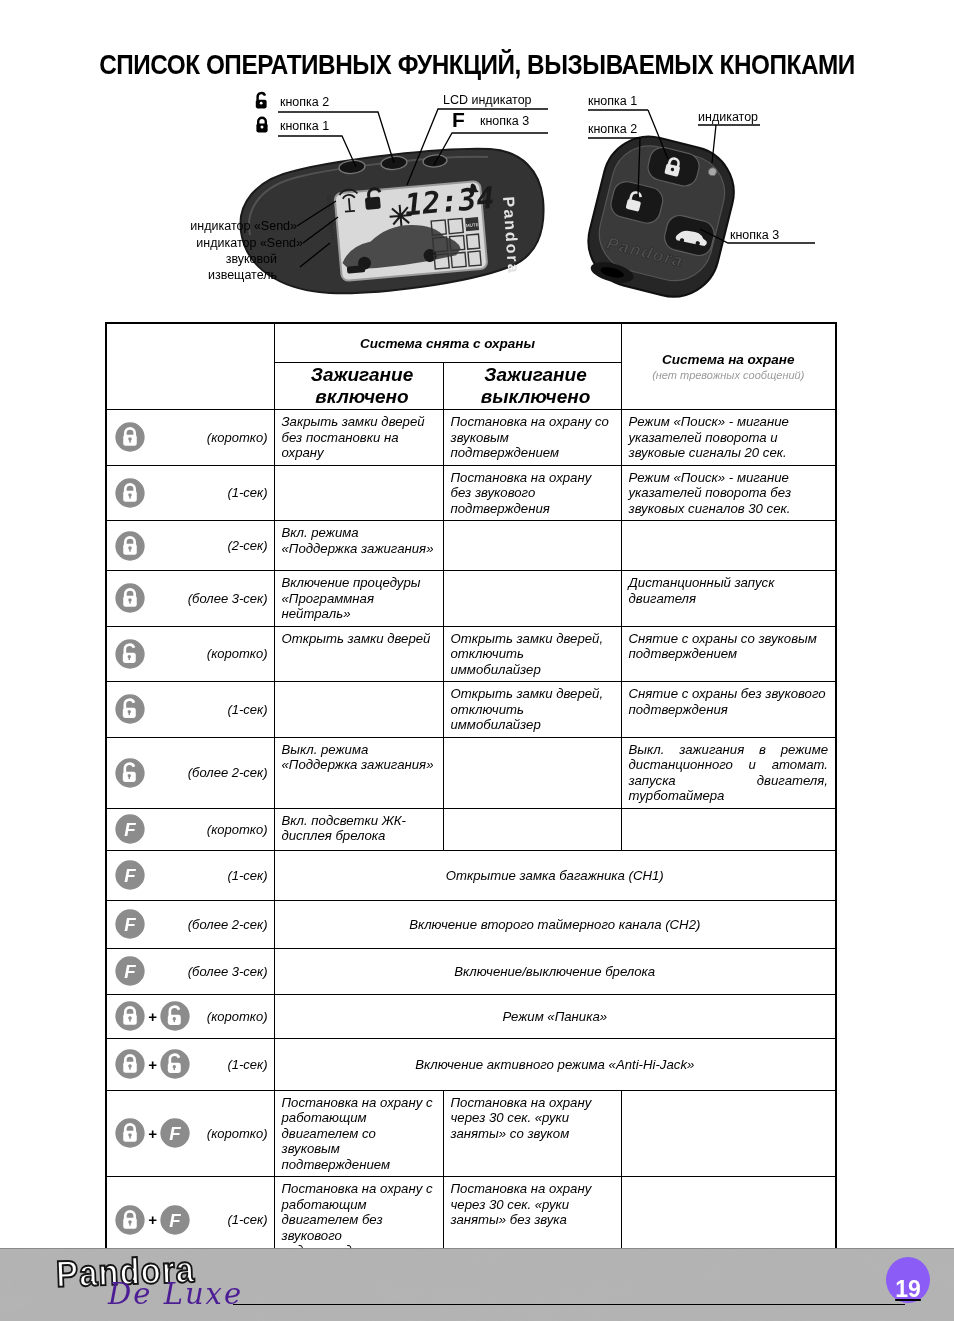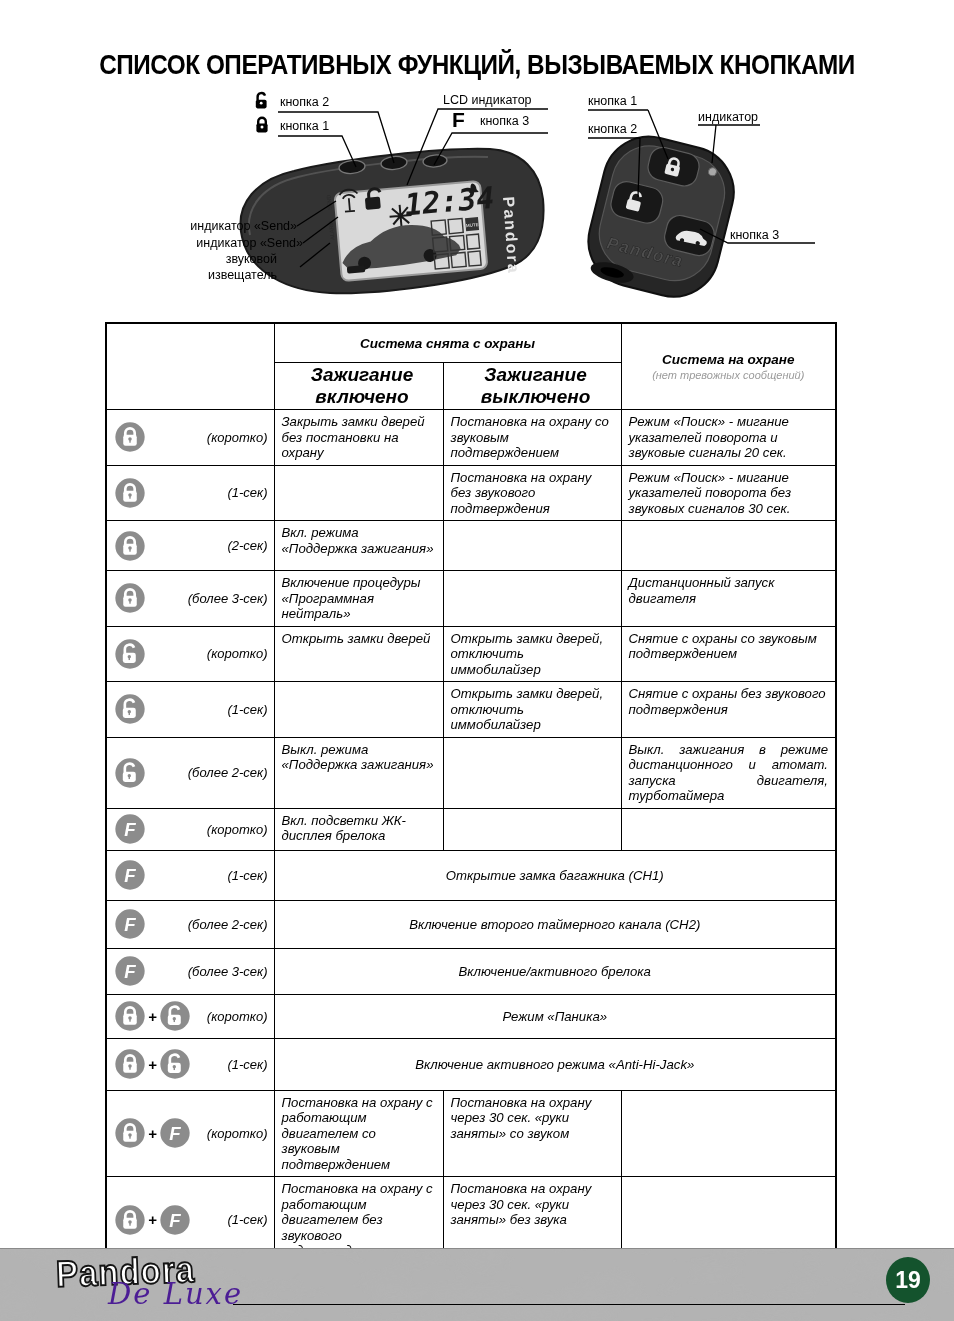--- a/index.html
+++ b/index.html
@@ -33,22 +33,22 @@
   td.c-span{font-size:13.2px;text-align:center;vertical-align:middle;padding:4px 7px;}
   
   .band{position:absolute;left:0;top:1248px;width:954px;height:73px;background:#b5b5b5;
         border-top:1px solid #8a8a8a;overflow:hidden;}
   .band svg.tex{position:absolute;left:0;top:0;}
   .brand{position:absolute;left:56px;top:4px;font-size:33px;font-weight:800;color:#fff;
          letter-spacing:1px;-webkit-text-stroke:1.8px #141414;transform:rotate(-2deg) scaleY(1.12);}
   .brand-sub{position:absolute;left:108px;top:28px;font-family:"DejaVu Serif",serif;
              font-style:italic;font-size:29px;color:#4c1d95;letter-spacing:2px;}
   .rule{position:absolute;left:233px;top:55px;width:672px;height:0;border-top:1.6px solid #000;}
-  .badge{position:absolute;left:886px;top:8px;width:44px;height:46px;background:#14532d;
-         border-radius:50%;display:flex;align-items:center;justify-content:center;}
+  .badge{position:absolute;left:886px;top:8px;width:44px;height:46px;background:#8b5cf6;
+         border-radius:50%;display:flex;align-items:flex-end;justify-content:center;text-decoration:underline;}
   .badge span{color:#fff;font-size:23px;font-weight:bold;}
 </style>
 </head>
 <body>
 
 <div id="page">
 
   <svg width="0" height="0" style="position:absolute" aria-hidden="true">
     <defs>
       <symbol id="sym-lock" viewBox="0 0 36 36">
@@ -386,21 +386,21 @@
             <td class="c-btn">
               <div class="btnrow">
                 <span class="icons">
                   <svg class="btn-icon" viewBox="0 0 36 36">
                     <use href="#sym-f"></use>
                   </svg>
                 </span>
                 <span class="dur">(более 3-сек)</span>
               </div>
             </td>
-            <td colspan="3" class="c-span">Включение/активного брелока</td>
+            <td colspan="3" class="c-span">Включение/выключение брелока</td>
           </tr>
           <tr style="height: 44px;">
             <td class="c-btn">
               <div class="btnrow">
                 <span class="icons">
                   <svg class="btn-icon" viewBox="0 0 36 36">
                     <use href="#sym-lock"></use>
                   </svg>
                   <span class="plus">+</span>
                   <svg class="btn-icon" viewBox="0 0 36 36">

